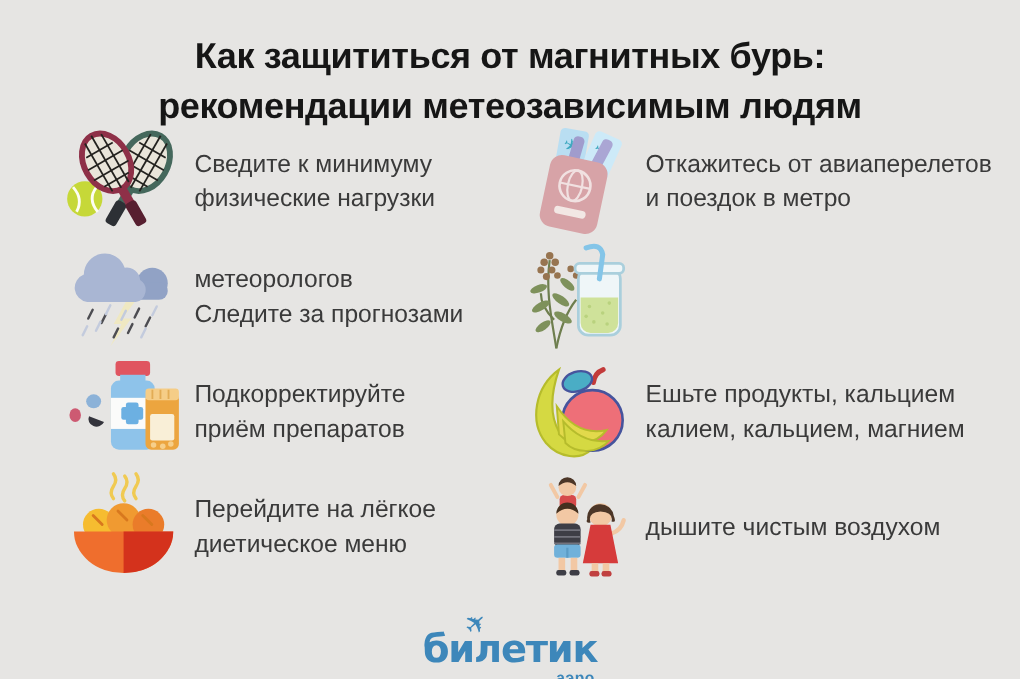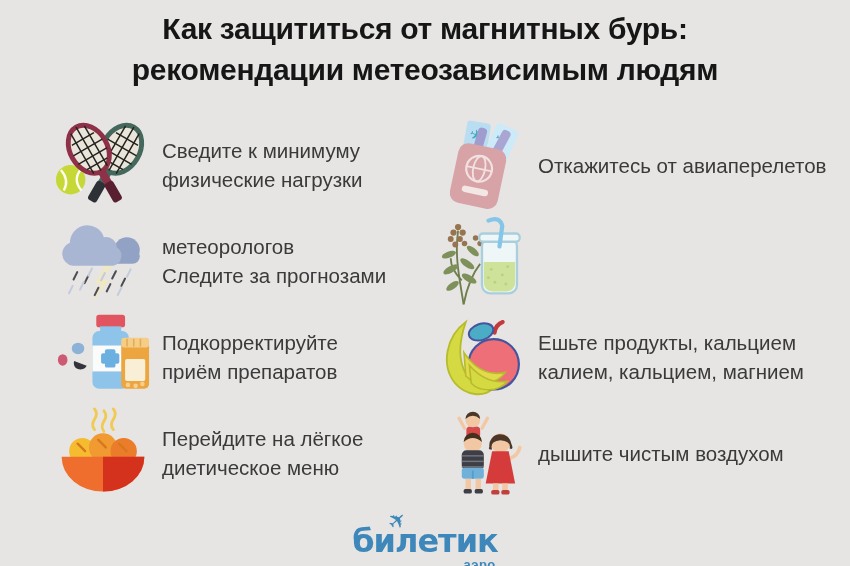--- a/index.html
+++ b/index.html
@@ -2,25 +2,25 @@
 <html><head>
 <meta charset="utf-8">
 <style>
   html,body { margin:0; padding:0; }
   .poster {
     position:relative; width:850px; height:566px;
     background:#e6e5e3; overflow:hidden;
     font-family:"Liberation Sans", sans-serif;
   }
   .title {
-    padding-top:8px; text-align:center;
+    padding-top:27px; text-align:center;
     font-size:30px; font-weight:800; line-height:1.37;
     color:#161616; letter-spacing:-0.3px;
   }
-  .columns { position:absolute; top:118px; left:44px; right:14px; display:flex; }
+  .columns { position:absolute; top:104px; left:44px; right:14px; display:flex; }
   .col { display:flex; flex-direction:column; }
   .col-left  { width:392px; }
   .col-right { flex:1; }
   .item { height:96px; display:flex; align-items:center; }
   .icon-box { flex:none; display:flex; align-items:center; justify-content:center; }
   .col-left  .icon-box { width:118px; height:96px; }
   .col-right .icon-box { width:92px;  height:96px; margin-right:10px; }
   .item-text { font-size:20.5px; color:#3a3a3a; line-height:1.4; }
   .item-text div { white-space:nowrap; }
 
@@ -211,20 +211,21 @@
               <rect x="19" y="28" width="53" height="66" rx="11" fill="#d7a3a7"></rect>
               <circle cx="45" cy="53" r="14" stroke="#f1e1e1" stroke-width="2.4" fill="none"></circle>
               <ellipse cx="45" cy="53" rx="6.5" ry="14" stroke="#f1e1e1" stroke-width="2" fill="none"></ellipse>
               <line x1="31" y1="53" x2="59" y2="53" stroke="#f1e1e1" stroke-width="2"></line>
               <rect x="31" y="74" width="29" height="7" rx="3.5" fill="#f2e7e4"></rect>
             </g>
           </svg>
         </span>
         <span class="item-text">
           <div>Откажитесь от авиаперелетов</div>
+          <div>и поездок в метро</div>
         </span>
       </div>
 
       <div class="item">
         <span class="icon-box">
           <svg viewBox="0 0 100 100" width="92" height="92">
             <g stroke="#6e7e4e" stroke-width="2" fill="none">
               <path d="M30,96 C26,70 20,45 24,16"></path>
               <path d="M30,96 C34,76 40,62 48,52"></path>
               <path d="M28,70 C20,62 16,54 16,46"></path>

